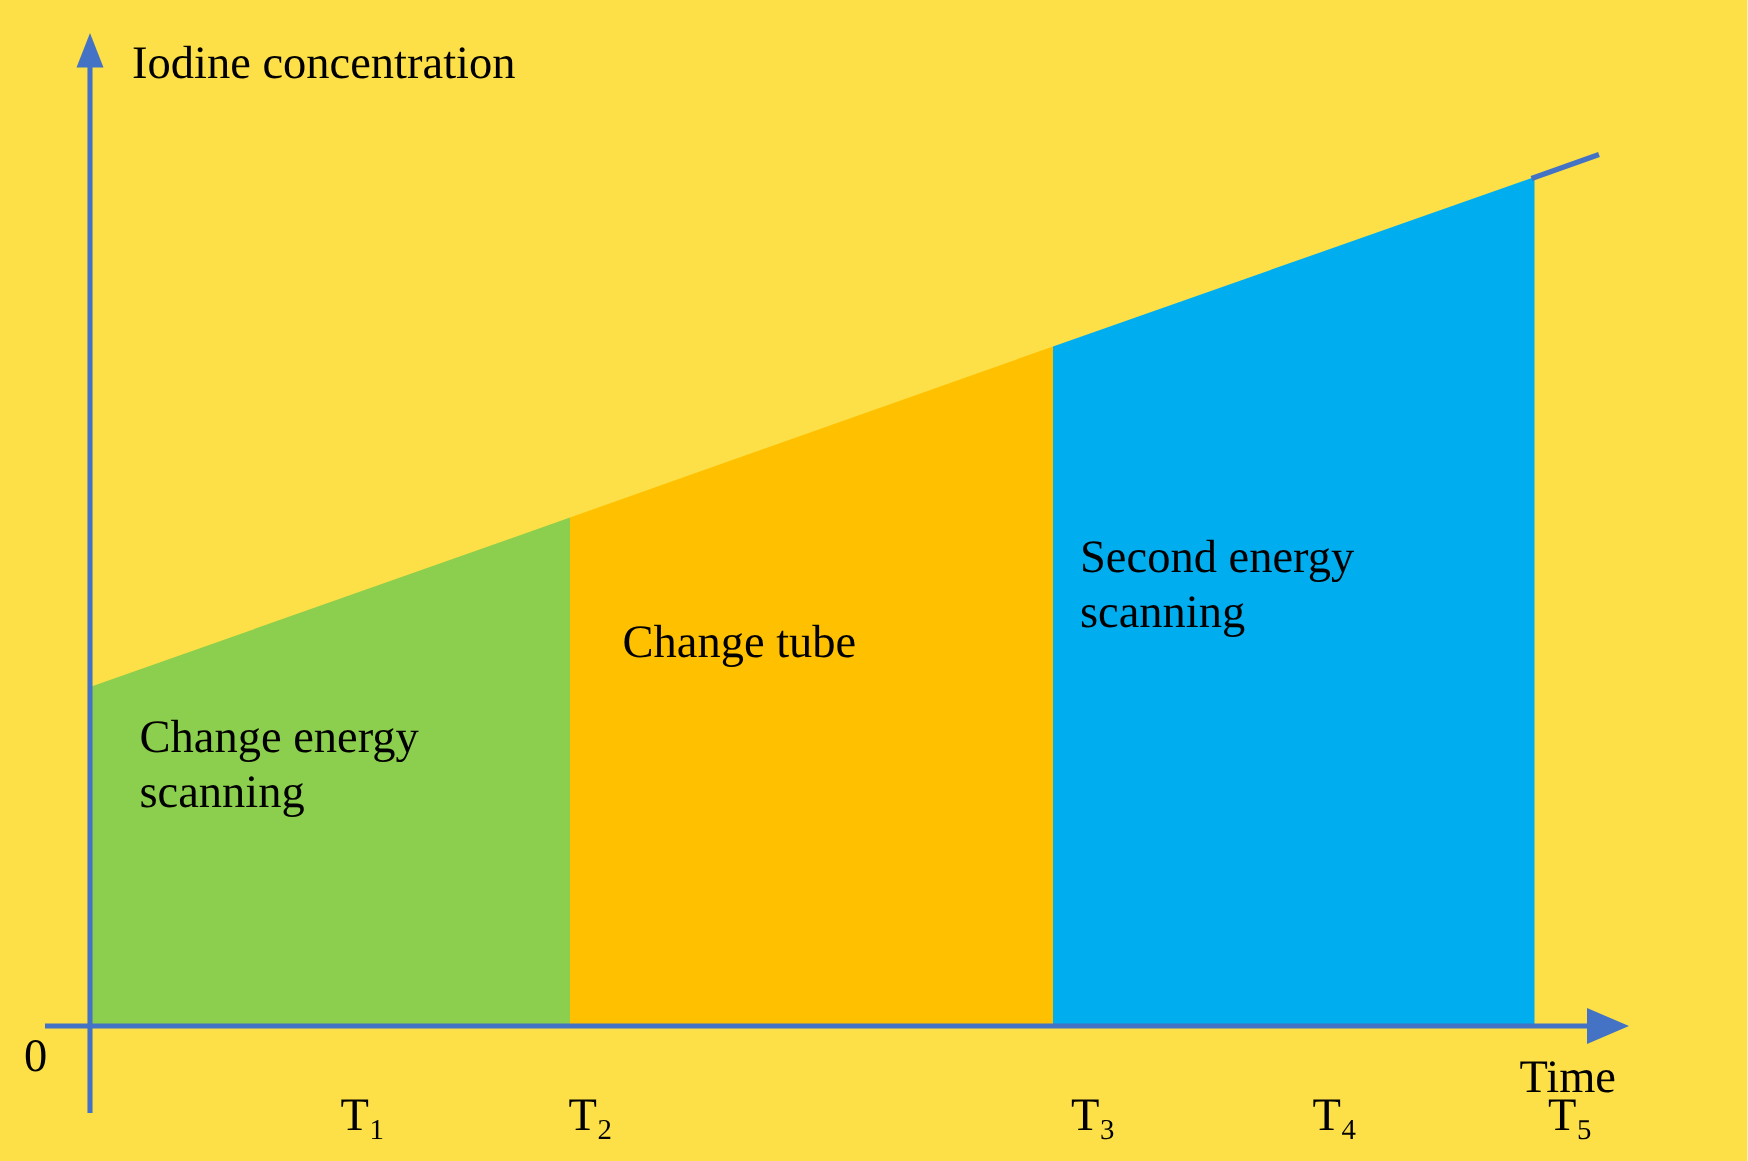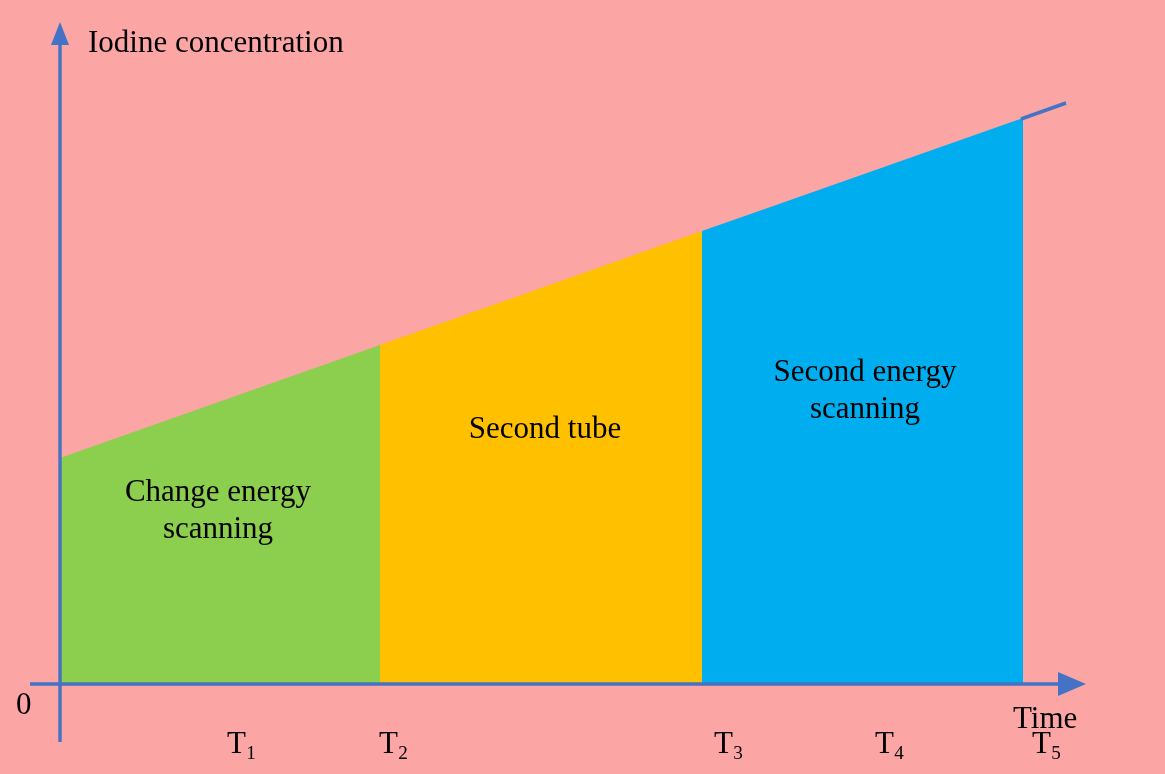--- a/index.html
+++ b/index.html
@@ -57,33 +57,33 @@
   }
   .tick-label sub {
     font-size: 0.62em;
     vertical-align: baseline;
     position: relative;
     top: 0.32em;
     left: 0.02em;
   }
   
   .region-label {
-    text-align: center;
+    text-align: left;
     font-size: 31px;
     transform: translateX(-50%);
     white-space: normal;
   }
   #region-label-0 { left: 218px; top: 473px; width: 250px; }
   #region-label-1 { left: 545px; top: 410px; width: 260px; }
   #region-label-2 { left: 865px; top: 353px; width: 290px; }
 </style>
 </head>
 <body>
 
-<div id="canvas" style="background: #fca5a5;">
+<div id="canvas" style="background: #fde047;">
 
   <svg id="plot-svg" viewBox="0 0 1165 774">
 
     <polygon points="60,458 380,345 380,684 60,684" fill="#8CCE4D"></polygon>
     <polygon points="380,345 702,231 702,684 380,684" fill="#FFC000"></polygon>
     <polygon points="702,231 1023,118 1023,684 702,684" fill="#00AEEF"></polygon>
 
     <line x1="1021" y1="119" x2="1066" y2="103" stroke="#4472C4" stroke-width="3.5" stroke-linecap="butt"></line>
 
     <line x1="60" y1="742" x2="60" y2="38" stroke="#4472C4" stroke-width="3.4"></line>
@@ -114,21 +114,21 @@
   <div class="txt tick-label" style="left:1031px;">
     <span>T</span><sub>5</sub>
   </div>
 
   <div class="txt region-label" id="region-label-0">
     <div>Change energy</div>
     <div>scanning</div>
   </div>
 
   <div class="txt region-label" id="region-label-1">
-    <div>Second tube</div>
+    <div>Change tube</div>
   </div>
 
   <div class="txt region-label" id="region-label-2">
     <div>Second energy</div>
     <div>scanning</div>
   </div>
 
 </div>
 
 </body></html>

